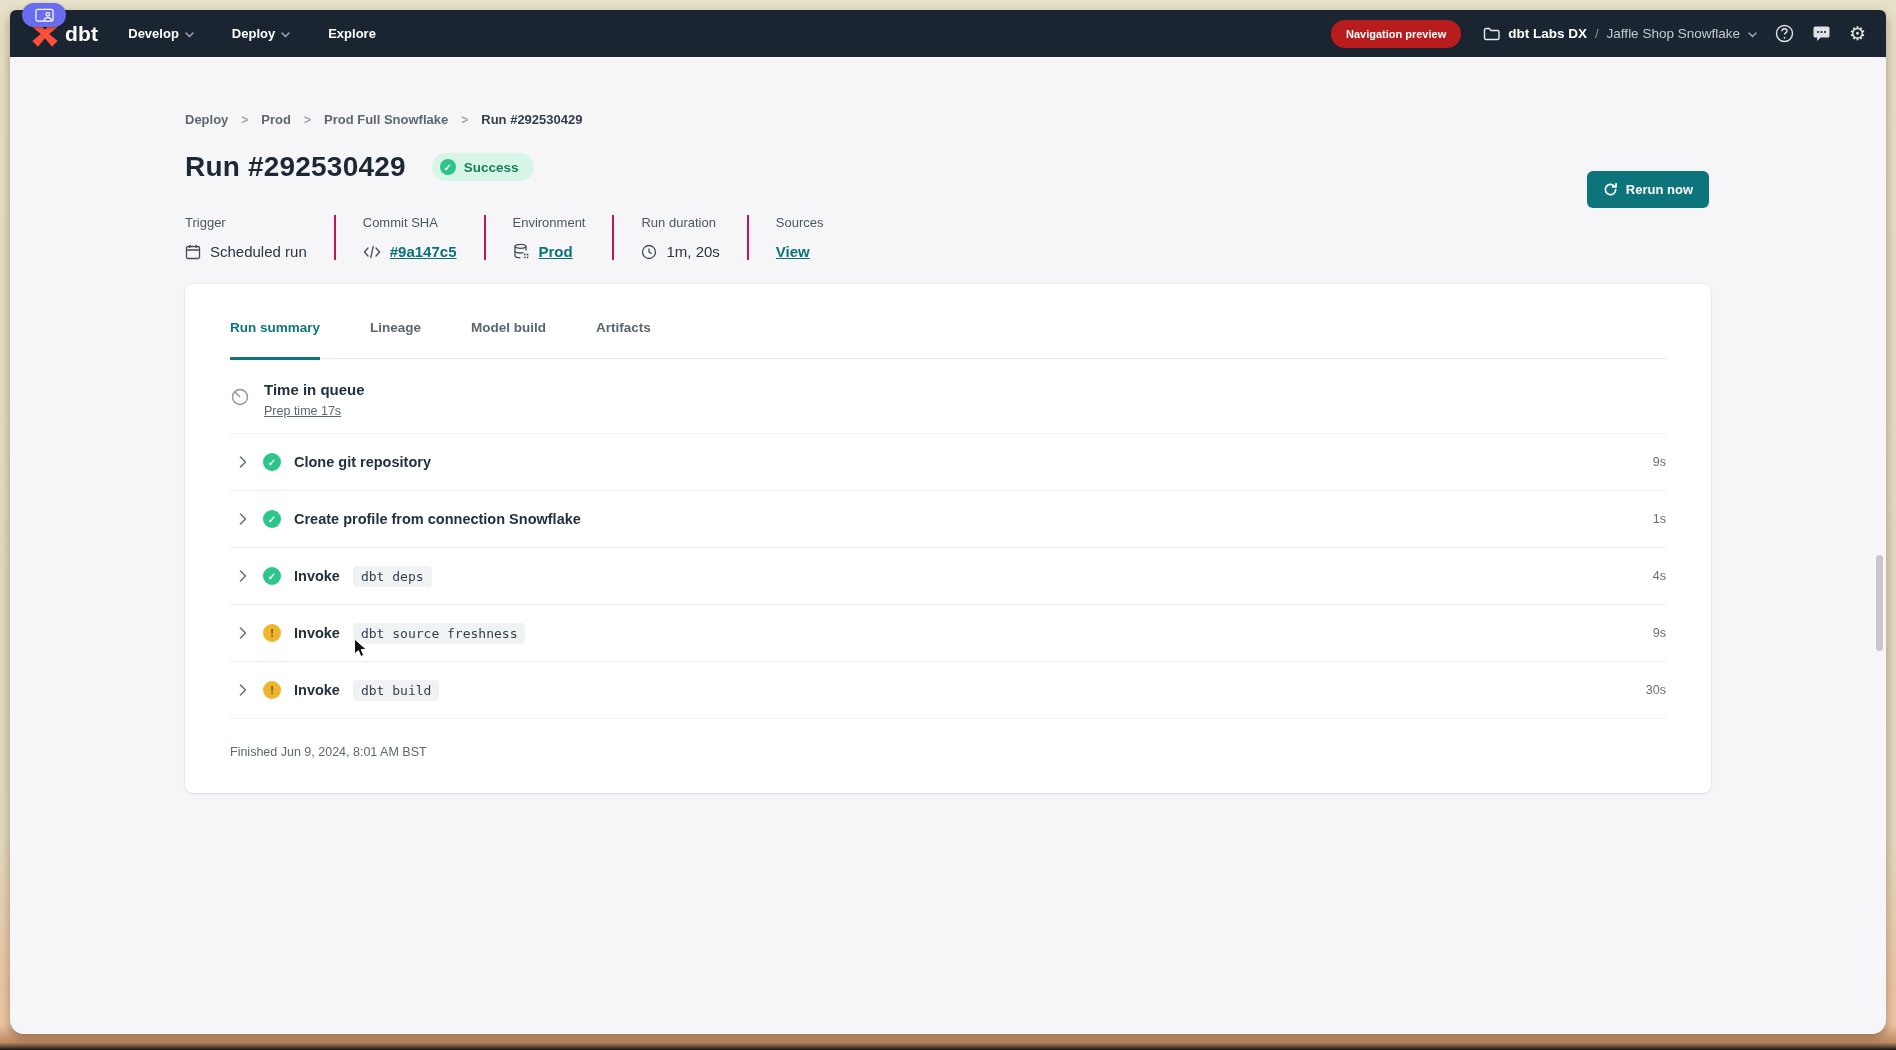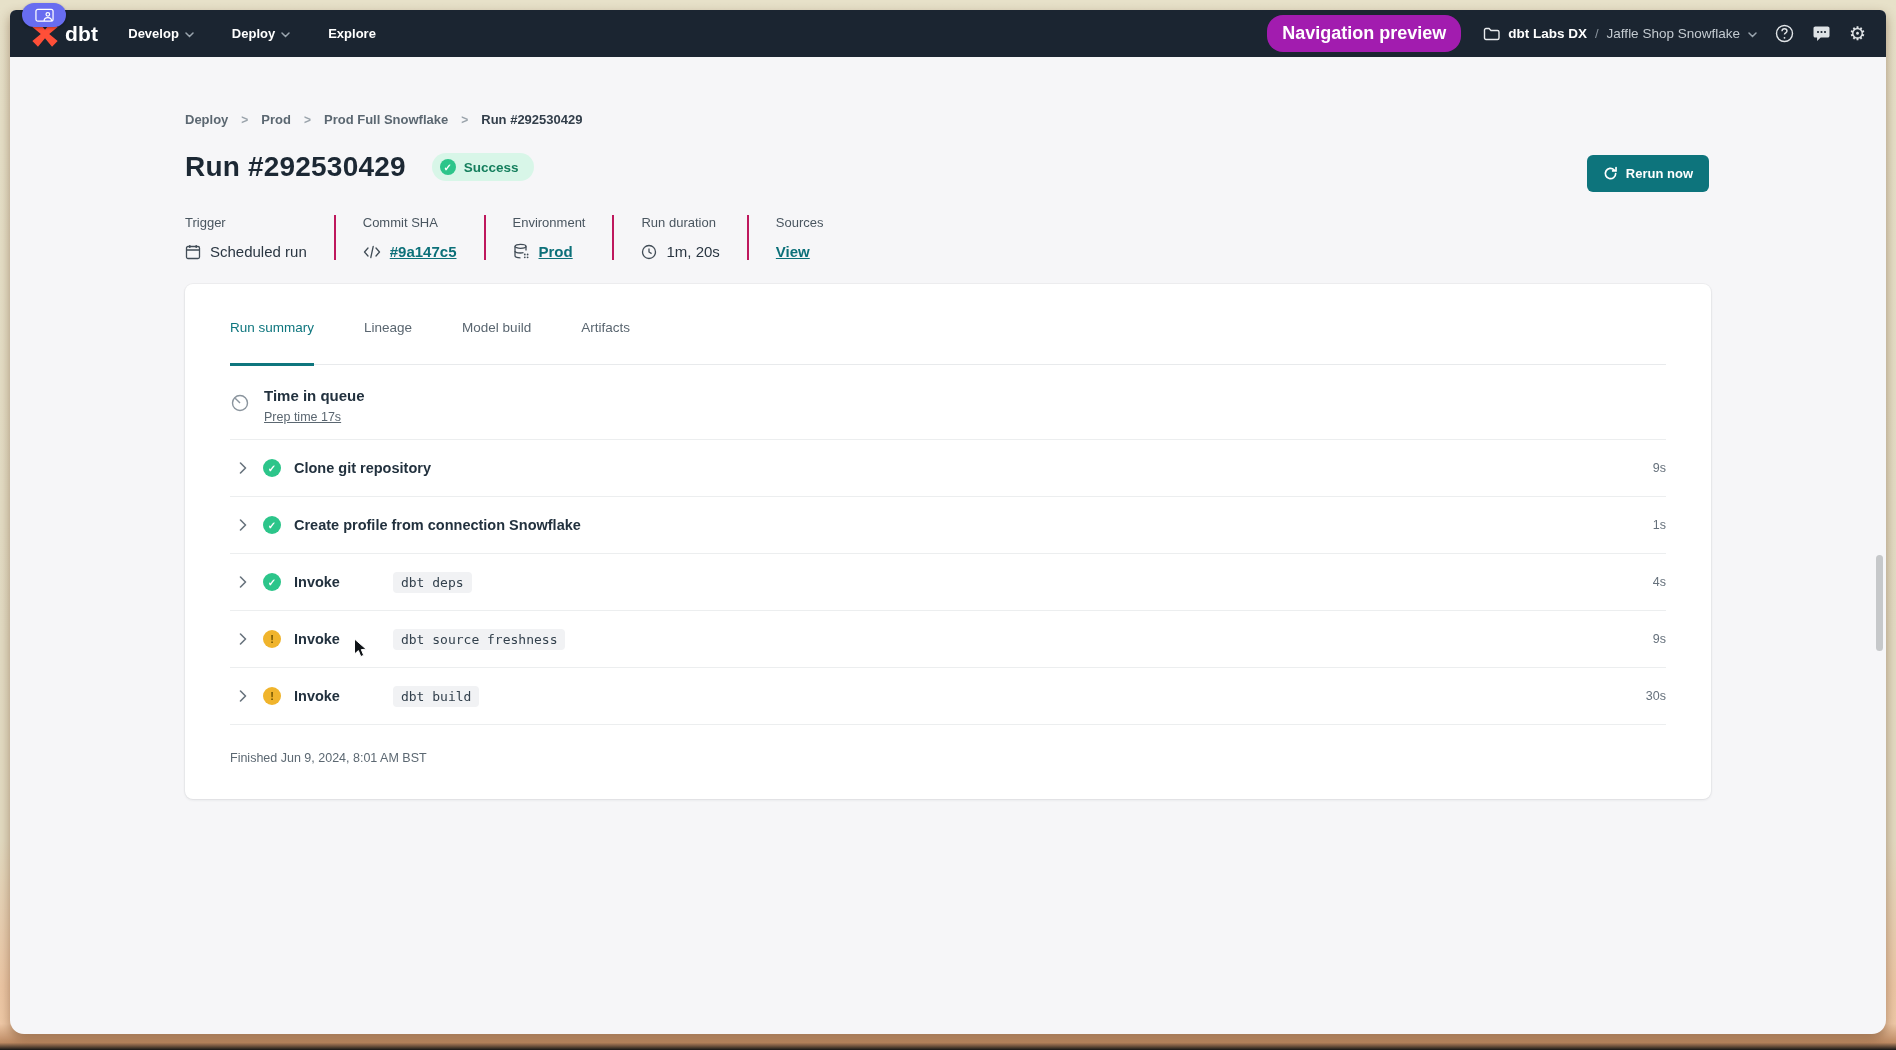--- a/index.html
+++ b/index.html
@@ -13,22 +13,22 @@
 
   
   .navbar { height:47px; background:#1b2531; display:flex; align-items:center; padding:0 20px; }
   .logo { display:flex; align-items:center; gap:5px; cursor:pointer; }
   .logo-mark { width:30px; height:30px; display:inline-flex; }
   .logo-text { color:#fff; font-weight:bold; font-size:21px; letter-spacing:.2px; }
   .menus { display:flex; gap:38px; margin-left:30px; }
   .menu-item { display:flex; align-items:center; gap:6px; color:#fff; font-size:13px; font-weight:bold; cursor:pointer; }
   .menu-item .chev { color:#9aa5ae; display:inline-flex; margin-top:2px; }
   .nav-right { margin-left:auto; display:flex; align-items:center; gap:18px; }
-  .preview-pill { background:#a21caf; color:#fff; border:none; font-family:inherit;
-    font-size:18px; font-weight:bold; padding:8px 15px; border-radius:16px; cursor:pointer; }
+  .preview-pill { background:#b91c1c; color:#fff; border:none; font-family:inherit;
+    font-size:11px; font-weight:bold; padding:8px 15px; border-radius:16px; cursor:pointer; }
   .account { display:flex; align-items:center; gap:8px; cursor:pointer; margin-left:4px; }
   .acct-name { color:#fff; font-weight:bold; font-size:13.5px; }
   .slash { color:#8b959e; font-size:13px; }
   .proj-name { color:#c3cad0; font-size:13.5px; }
   .account .chev { color:#9aa5ae; display:inline-flex; margin-top:2px; }
   .nav-icon { display:inline-flex; align-items:center; cursor:pointer; }
   .gear-glyph { color:#dfe3e6; font-size:19px; line-height:1; }
 
   
   .main { width:1526px; margin:0 auto; padding-top:55px; position:relative; }
@@ -36,55 +36,55 @@
   .bc-item { color:#5b6771; cursor:pointer; }
   .bc-item.current { color:#323e4a; cursor:default; }
   .bc-sep { color:#9aa3ab; font-size:12px; }
   .title-row { display:flex; align-items:center; gap:26px; margin-top:24px; }
   h1 { font-size:28px; color:#1c2834; font-weight:bold; letter-spacing:.2px; }
   .badge { display:inline-flex; align-items:center; gap:8px; background:#d8f6e8;
     border-radius:16px; padding:6px 15px 6px 8px; font-size:13.5px; font-weight:bold; color:#157f5d; }
   .badge-dot { width:16px; height:16px; border-radius:50%; background:#2cc58a; color:#fff;
     font-size:10px; display:inline-flex; align-items:center; justify-content:center; }
   .triggered { margin-top:15px; font-size:13px; color:#57636e; }
-  .rerun { position:absolute; top:98px; right:2px; display:inline-flex; align-items:center; gap:8px;
+  .rerun { position:absolute; top:114px; right:2px; display:inline-flex; align-items:center; gap:8px;
     background:#0d747c; color:#fff; border:none; border-radius:6px; padding:11px 16px;
     font-family:inherit; font-size:13px; font-weight:bold; cursor:pointer; }
 
   
   .meta { display:flex; margin-top:32px; }
   .meta-col { padding:0 27px; border-left:2px solid #be185d; }
   .meta-col:first-child { padding-left:0; border-left:none; }
   .meta-label { font-size:13px; color:#4a5660; }
   .meta-value { margin-top:13px; display:flex; align-items:center; gap:9px;
     font-size:15px; color:#2a3642; }
   .meta-value .link { color:#0c7079; font-weight:bold; text-decoration:underline; cursor:pointer; }
   .meta-icon { display:inline-flex; }
 
   
   .card { margin-top:24px; background:#fff; border-radius:8px; padding:36px 45px 34px;
     box-shadow:0 1px 3px rgba(25,32,40,.09), 0 0 0 1px rgba(25,32,40,.03); }
   .tabs { display:flex; gap:50px; border-bottom:1px solid #e8eaec; }
-  .tab { font-size:13.5px; font-weight:normal; color:#5a6670; padding-bottom:28px; cursor:pointer; }
+  .tab { font-size:13.5px; font-weight:bold; color:#5a6670; padding-bottom:22px; cursor:pointer; }
   .tab.active { color:#0e767e; border-bottom:3px solid #0e767e; margin-bottom:-2px; }
   .queue-row { display:flex; gap:14px; padding:22px 0 14px; border-bottom:1px solid #eceeef; }
   .queue-icon { display:inline-flex; margin-top:6px; }
   .queue-title { font-size:15px; font-weight:bold; color:#22313e; }
   .queue-link { display:inline-block; margin-top:6px; font-size:12.5px; color:#5b6771;
     text-decoration:underline; cursor:pointer; }
   .step-row { height:57px; display:flex; align-items:center; gap:13px;
     border-bottom:1px solid #eceeef; cursor:pointer; }
   .step-chev { display:inline-flex; width:14px; justify-content:center; margin-left:6px; }
   .status-ico { width:18px; height:18px; border-radius:50%; display:inline-flex;
     align-items:center; justify-content:center; font-weight:bold; flex:none; }
   .status-ico.success { background:#2cc58a; color:#fff; font-size:10px; }
   .status-ico.warning { background:#f0b42c; color:#6d5200; font-size:11px; }
   .step-label { font-size:14.5px; font-weight:bold; color:#22313e; }
   .step-code { font-family:"DejaVu Sans Mono", monospace; font-size:13px; color:#33414d;
-    background:#f1f2f4; border-radius:4px; padding:3px 8px;margin-left:40px; }
+    background:#f1f2f4; border-radius:4px; padding:3px 8px; }
   .step-duration { margin-left:auto; font-size:12.5px; color:#66717c; }
   .finished { padding-top:26px; font-size:12.5px; color:#5c6872; }
 
   
   .browser-badge { position:absolute; left:22px; top:3px; width:44px; height:24px;
     background:#686df0; border-radius:12px; display:flex; align-items:center;
     justify-content:center; cursor:pointer; box-shadow:0 1px 3px rgba(0,0,0,.3); }
   .scroll-thumb { position:absolute; right:3px; top:545px; width:7px; height:96px;
     background:#c6c8ca; border-radius:4px; cursor:pointer; }
   .cursor { position:absolute; left:343px; top:628px; pointer-events:none; }

